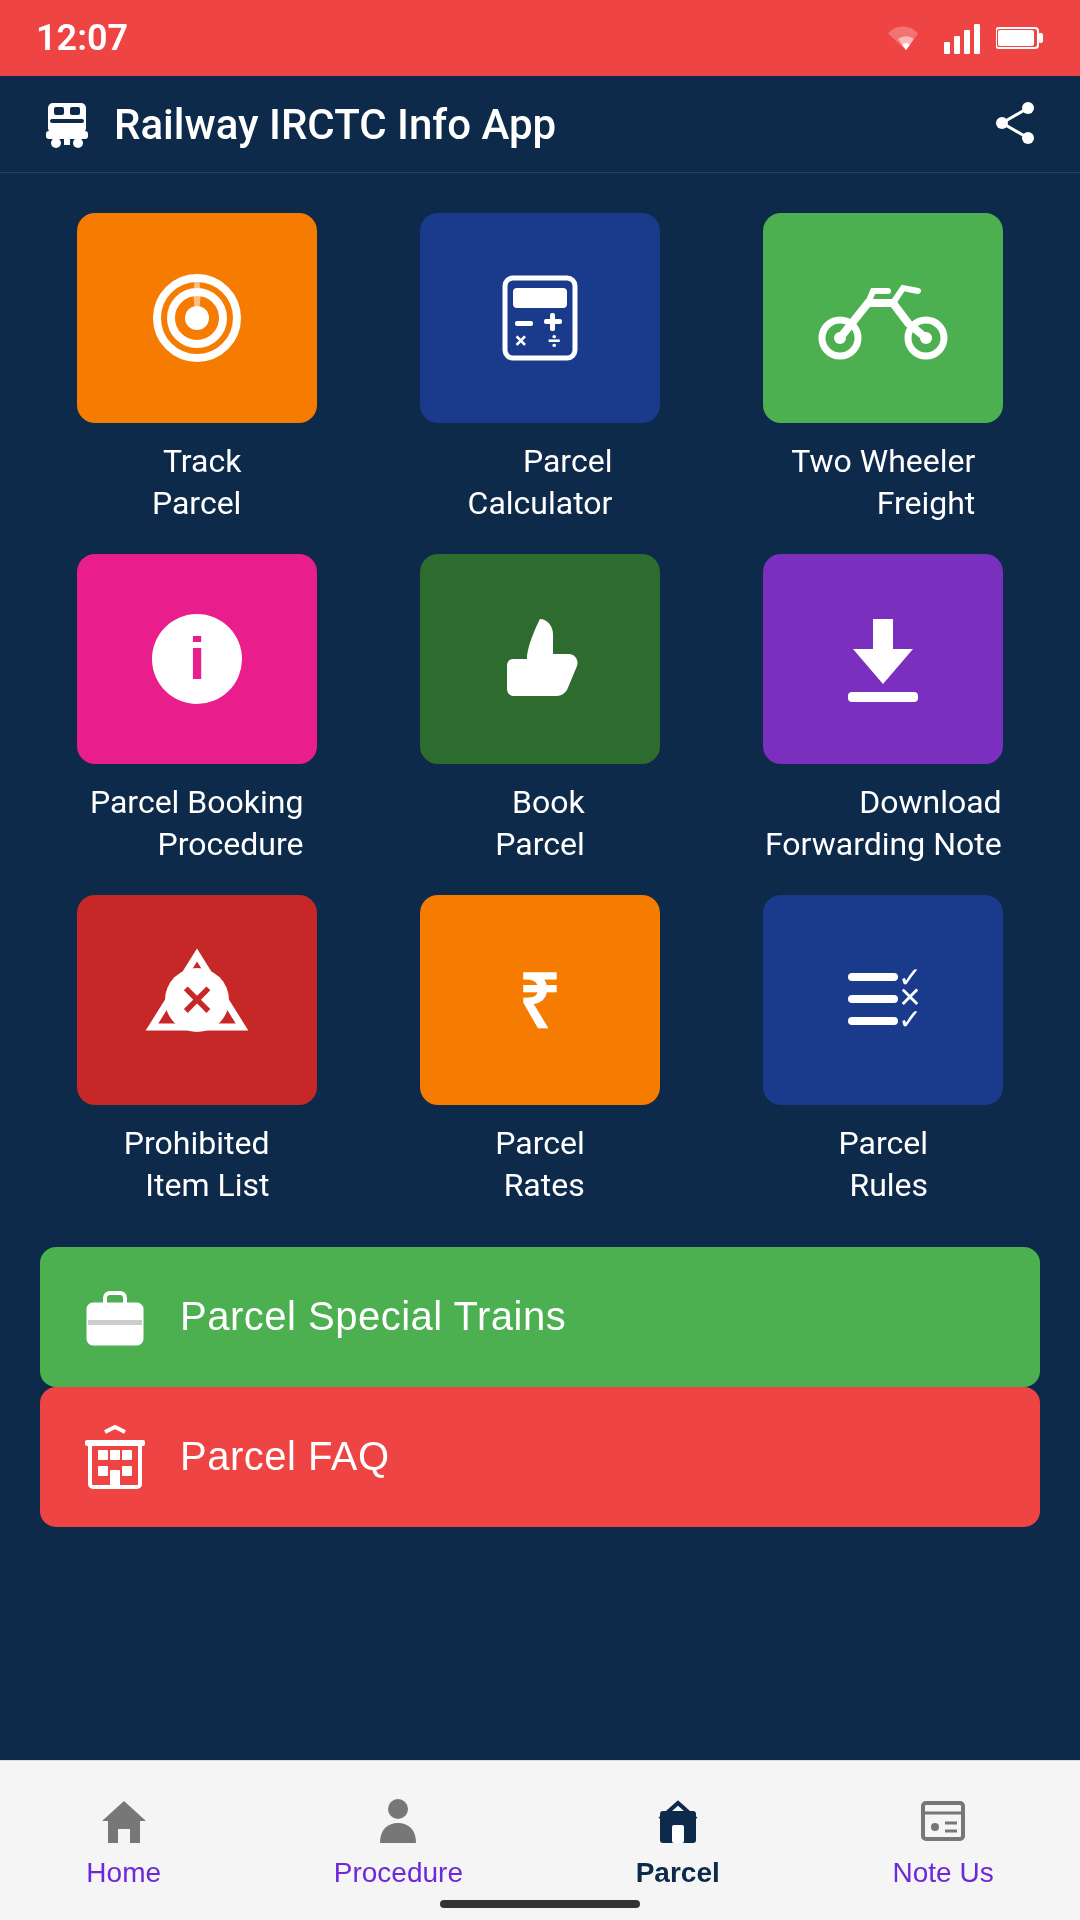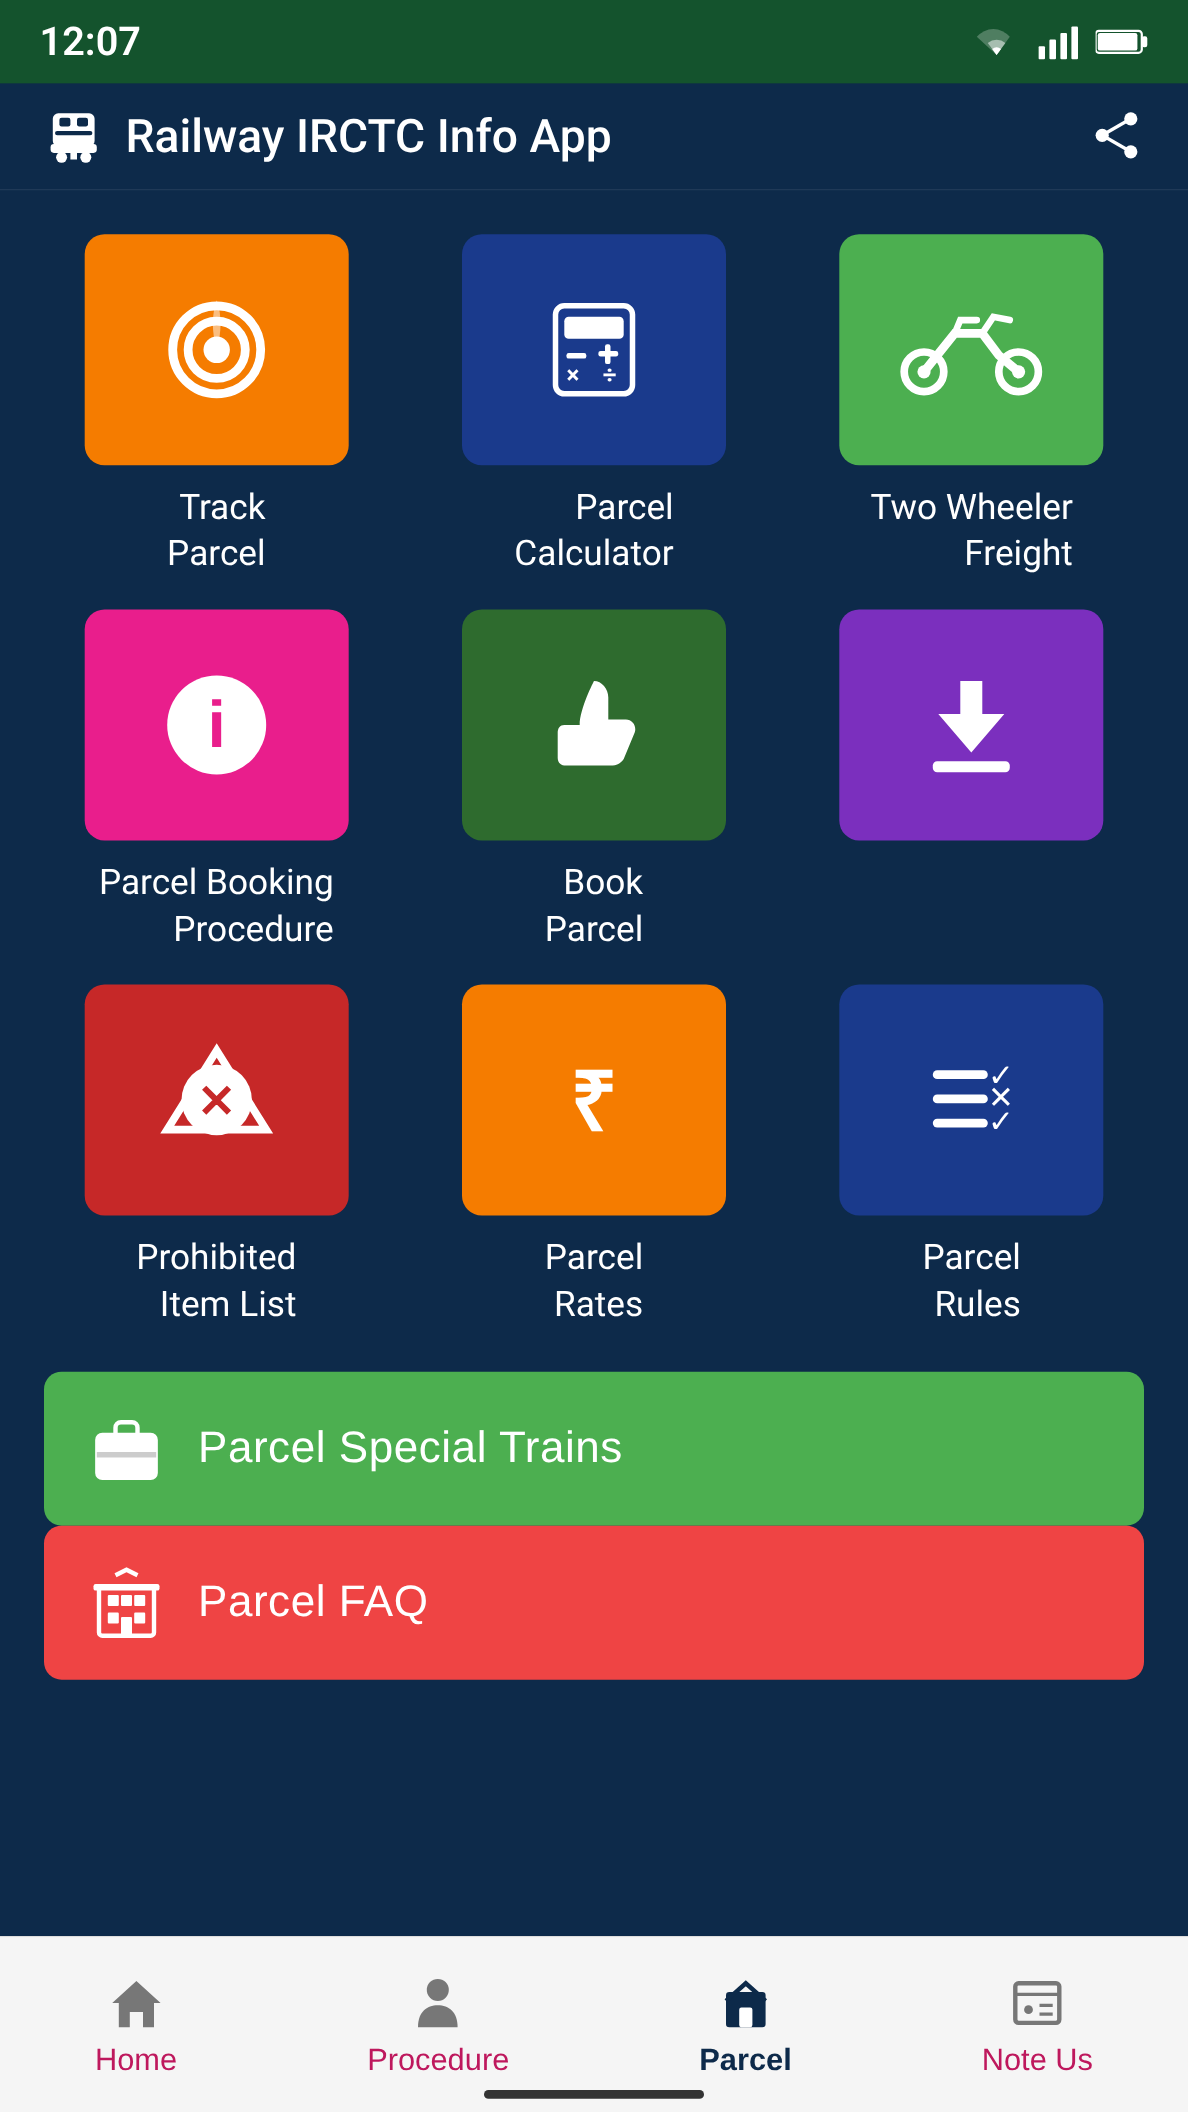--- a/index.html
+++ b/index.html
@@ -7,21 +7,21 @@
     body {
       width: 1080px;
       min-height: 1920px;
       background: #0d2a4a;
       font-family: 'Roboto', Arial, sans-serif;
       overflow-x: hidden;
     }
 
     
     .status-bar {
-      background: #14532d;
+      background: #ef4444;
       height: 76px;
       display: flex;
       align-items: center;
       justify-content: space-between;
       padding: 0 36px;
     }
     .status-time {
       color: white;
       font-size: 36px;
       font-weight: 600;
@@ -153,21 +153,21 @@
       align-items: center;
       gap: 8px;
       cursor: pointer;
       background: none;
       border: none;
       padding: 10px 30px;
     }
 
     .nav-label {
       font-size: 28px;
-      color: #be185d;
+      color: #6d28d9;
     }
     .nav-label.active {
       color: #0d2a4a;
       font-weight: 600;
     }
 
     .home-indicator {
       position: fixed;
       bottom: 12px;
       left: 50%;
@@ -301,20 +301,21 @@
     <span class="grid-label">Book<br>Parcel</span>
   </div>
 
   <div class="grid-item">
     <div class="grid-icon-box bg-purple">
       <svg width="110" height="110" viewBox="0 0 110 110" fill="white">
         <polygon points="55,80 25,45 45,45 45,15 65,15 65,45 85,45"></polygon>
         <rect x="20" y="88" width="70" height="10" rx="4" fill="white"></rect>
       </svg>
     </div>
+    <span class="grid-label">Download<br>Forwarding Note</span>
   </div>
 
   <div class="grid-item">
     <div class="grid-icon-box bg-red">
       <svg width="110" height="110" viewBox="0 0 110 110">
         <polygon points="55,10 100,82 10,82" fill="none" stroke="white" stroke-width="7"></polygon>
         <circle cx="55" cy="55" r="32" fill="white"></circle>
         <text x="55" y="70" font-size="42" fill="#c62828" text-anchor="middle" font-weight="bold" font-family="Arial">✕</text>
       </svg>
     </div>

